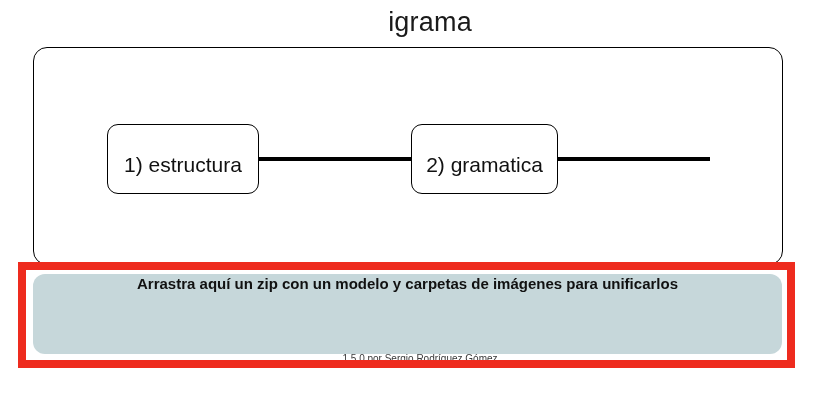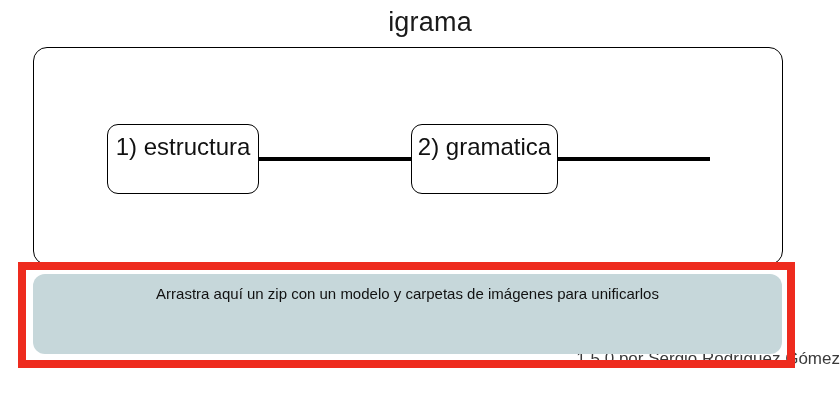--- a/index.html
+++ b/index.html
@@ -54,26 +54,26 @@
     display: flex;
     align-items: center;
   }
   .step-box {
     height: 70px;
     box-sizing: border-box;
     border: 1.8px solid #000000;
     border-radius: 11px;
     background: #ffffff;
     display: flex;
-    align-items: flex-start;
+    align-items: flex-end;
     justify-content: center;
-    font-size: 24px;
+    font-size: 21px;
     color: #111111;
     white-space: nowrap;
-    padding: 8px 14px;
+    padding: 16px 14px;
     flex: 0 0 auto;
   }
   .step-box.s0 { width: 152px; }
   .step-box.s1 { width: 147px; }
   .step-box.s2 { width: 152px; }
 
   .connector {
     flex: 1 1 auto;
     height: 3.2px;
     background: #000000;
@@ -98,37 +98,37 @@
     left: 33px;
     top: 274px;
     width: 749px;
     height: 80px;
     box-sizing: border-box;
     background: #c6d7da;
     border-radius: 12px;
     display: flex;
     align-items: flex-start;
     justify-content: center;
-    padding-top: 10px;
+    font-weight: bold;
   }
   .dropzone-text {
     font-size: 15px;
     color: #111111;
     white-space: nowrap;
     line-height: 20px;
   }
 
   
   .footer-credit {
     position: absolute;
     left: 0;
     top: 350px;
     width: 840px;
-    text-align: right;
-    font-size: 17px;
+    text-align: center;
+    font-size: 10px;
     color: #3a3a3a;
     white-space: nowrap;
     line-height: 18px;
   }
 </style>
 </head>
 <body>
 
 <div class="app-title">igrama</div>
 

